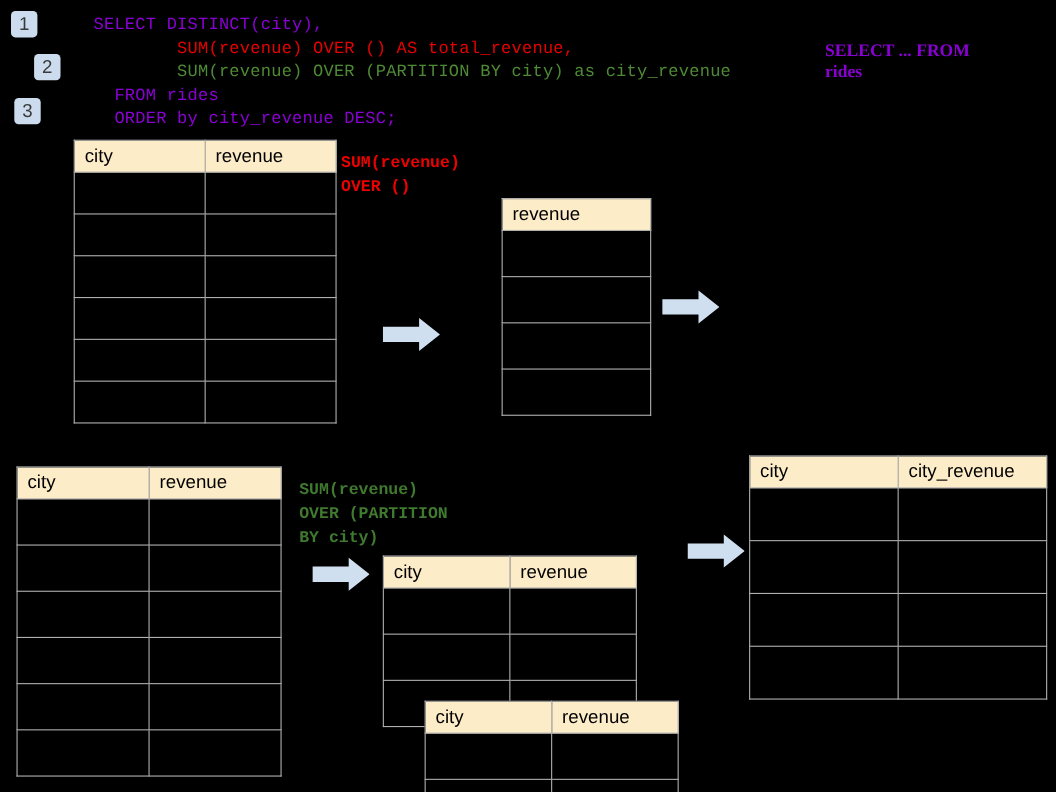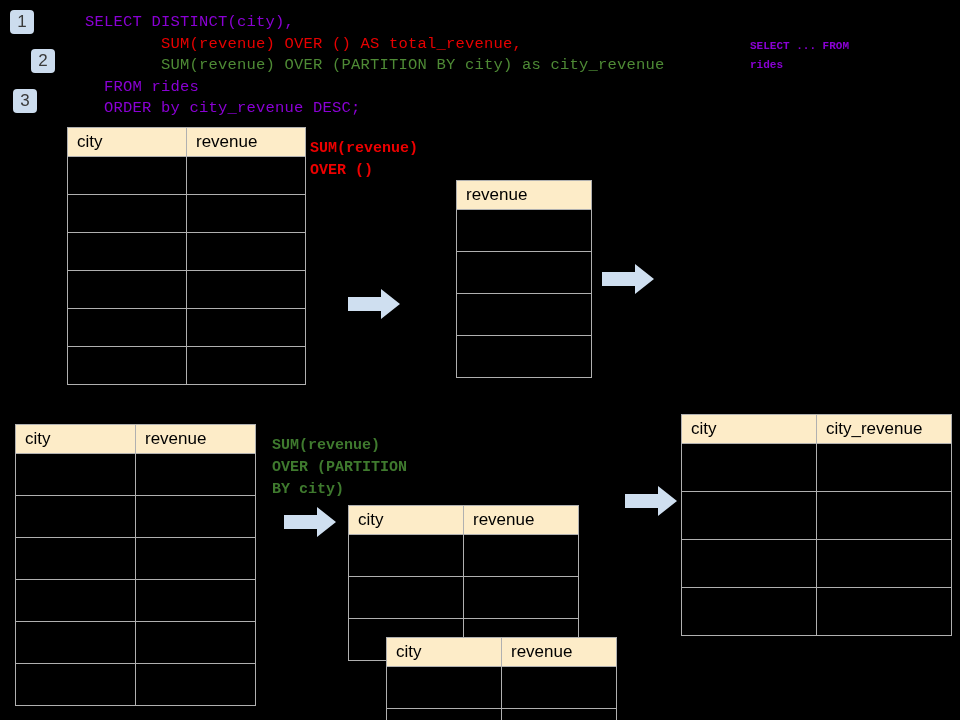--- a/index.html
+++ b/index.html
@@ -40,22 +40,22 @@
     white-space: pre;
     letter-spacing: 0.2px;
   }
   .code-line { white-space: pre; }
   .c-purple { color: #8a00d4; }
   .c-red    { color: #e60000; }
   .c-olive  { color: #4e8a35; }
 
   .side-note {
     position: absolute;
-    font-family: Liberation Mono, monospace;
-    font-size: 11px;
+    font-family: Liberation Serif, serif;
+    font-size: 16px;
     line-height: 19px;
     white-space: pre;
     color: #8a00d4;
     font-weight: bold;
   }
 
   
   .annot {
     position: absolute;
     font-family: "Liberation Mono", monospace;

